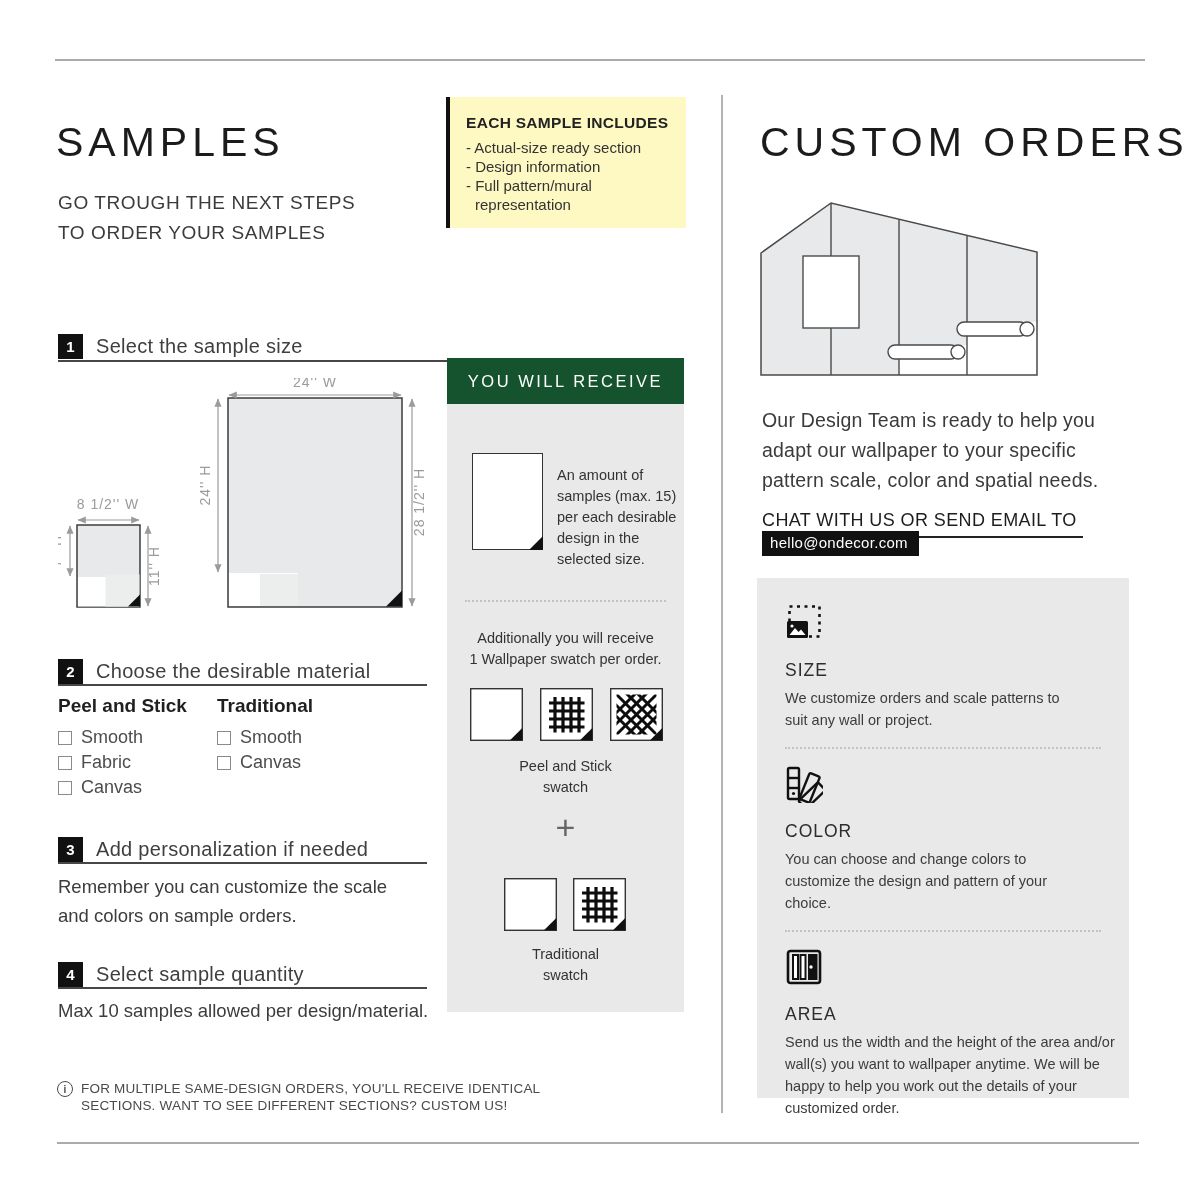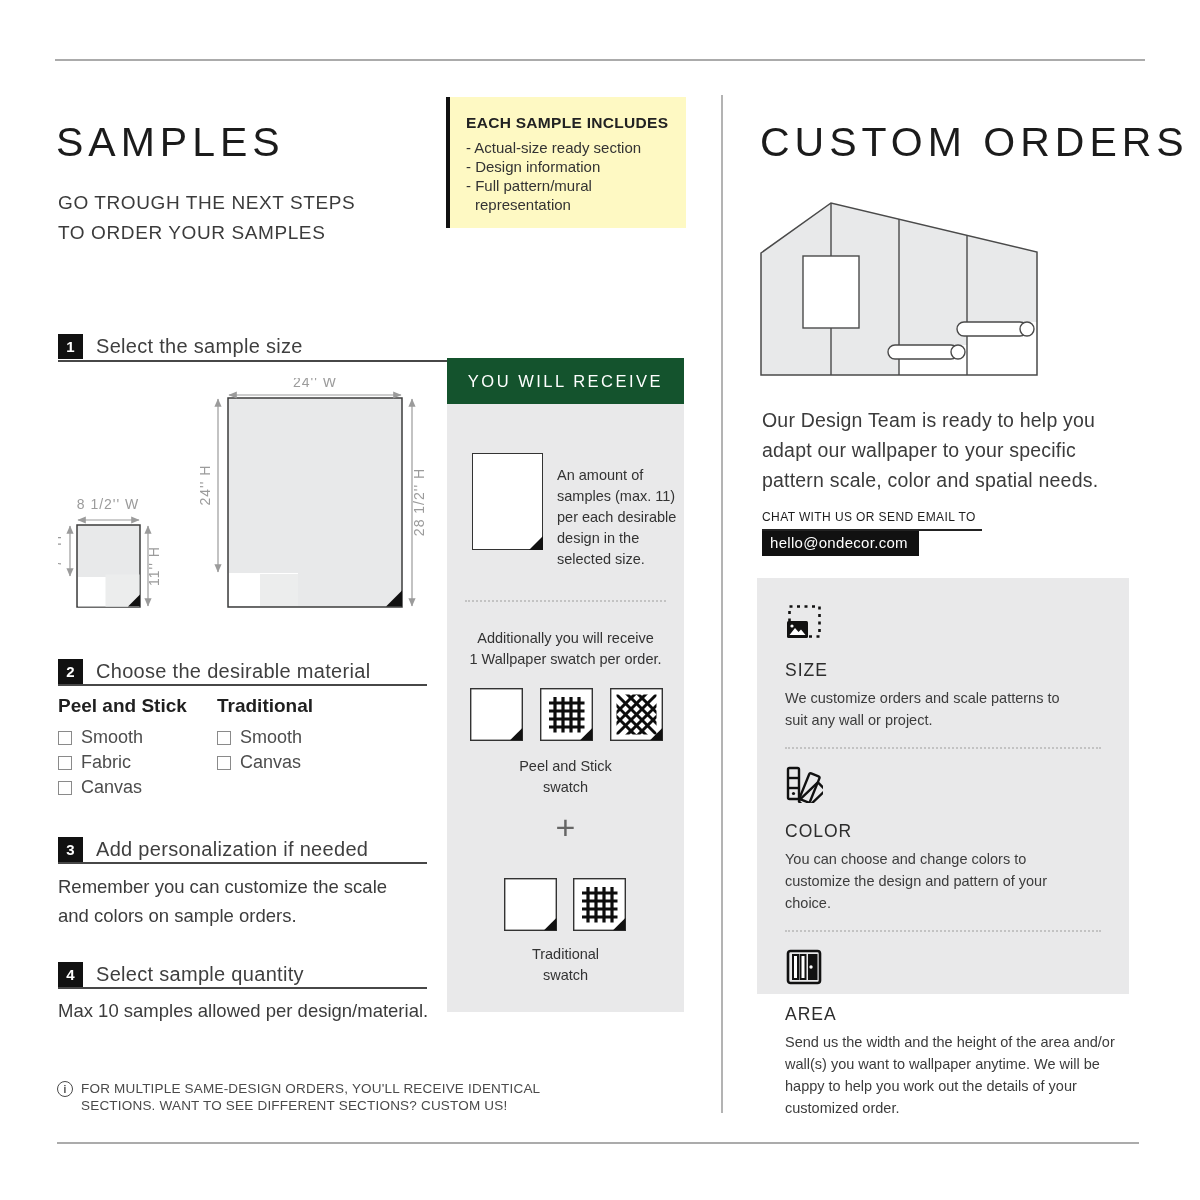--- a/index.html
+++ b/index.html
@@ -62,25 +62,25 @@
   .rp-additional{position:absolute;left:0;top:224px;width:237px;text-align:center;font-size:14.5px;line-height:21px;color:#333;}
   .rp-row1{position:absolute;left:23px;top:284px;display:flex;gap:17px;}
   .rp-label1{position:absolute;left:0;top:352px;width:237px;text-align:center;font-size:14.5px;line-height:21px;color:#333;}
   .rp-plus{position:absolute;left:0;top:405px;width:237px;text-align:center;font-size:34px;font-weight:300;color:#666;line-height:36px;}
   .rp-row2{position:absolute;left:57px;top:474px;display:flex;gap:16px;}
   .rp-label2{position:absolute;left:0;top:540px;width:237px;text-align:center;font-size:14.5px;line-height:21px;color:#333;}
 
   
   .house{position:absolute;left:755px;top:195px;}
   .custom-body{position:absolute;left:762px;top:405px;width:372px;font-size:19.5px;line-height:30px;color:#3b3b3b;letter-spacing:.2px;}
-  .chat-label{position:absolute;left:762px;top:510px;font-size:12px;letter-spacing:.4px;color:#1d1d1d;
+  .chat-label{position:absolute;left:762px;top:510px;font-size:18px;letter-spacing:.4px;color:#1d1d1d;
               padding:0 6px 5px 0;border-bottom:2px solid #222;white-space:nowrap;}
   .email-box{position:absolute;left:762px;top:531px;background:#111;color:#fff;font-size:15px;
              padding:3px 11px 5px 8px;letter-spacing:.3px;white-space:nowrap;}
-  .custom-panel{position:absolute;left:757px;top:578px;width:372px;height:416px;background:#e9e9ea;
+  .custom-panel{position:absolute;left:757px;top:578px;width:372px;height:520px;background:#e9e9ea;
                 box-sizing:border-box;padding:26px 35px 0 28px;}
   .sec-heading{font-size:17.5px;letter-spacing:1px;color:#2d2d2d;margin-top:14px;}
   .sec-text{font-size:14.5px;line-height:22px;color:#3c3c3c;margin-top:6px;width:300px;}
   .sec-text.wide{width:334px;}
   .sec-divider{margin:16px 0;width:316px;}
 </style>
 </head>
 <body>
 
 <div class="canvas">
@@ -204,21 +204,21 @@
     <div class="includes-item">- Design information</div>
     <div class="includes-item">- Full pattern/mural representation</div>
   </div>
 
   <div class="receive-bar">YOU WILL RECEIVE</div>
 
   <div class="receive-panel">
     <div class="rp-sheet">
         <span class="fold"></span>
       </div>
-    <div class="rp-text">An amount of samples (max. 11) per each desirable design in the selected size.</div>
+    <div class="rp-text">An amount of samples (max. 15) per each desirable design in the selected size.</div>
     <div class="dotted rp-dotted"></div>
     <div class="rp-additional">
       <div>Additionally you will receive</div>
       <div>1 Wallpaper swatch per order.</div>
     </div>
 
     <div class="rp-row1">
       <svg width="53" height="53" viewBox="0 0 53 53">
         <rect x="0.7" y="0.7" width="51.6" height="51.6" fill="#fff" stroke="#333" stroke-width="1.4"></rect>
         <path d="M40,52.3 L52.3,40 L52.3,52.3 Z" fill="#111"></path>

